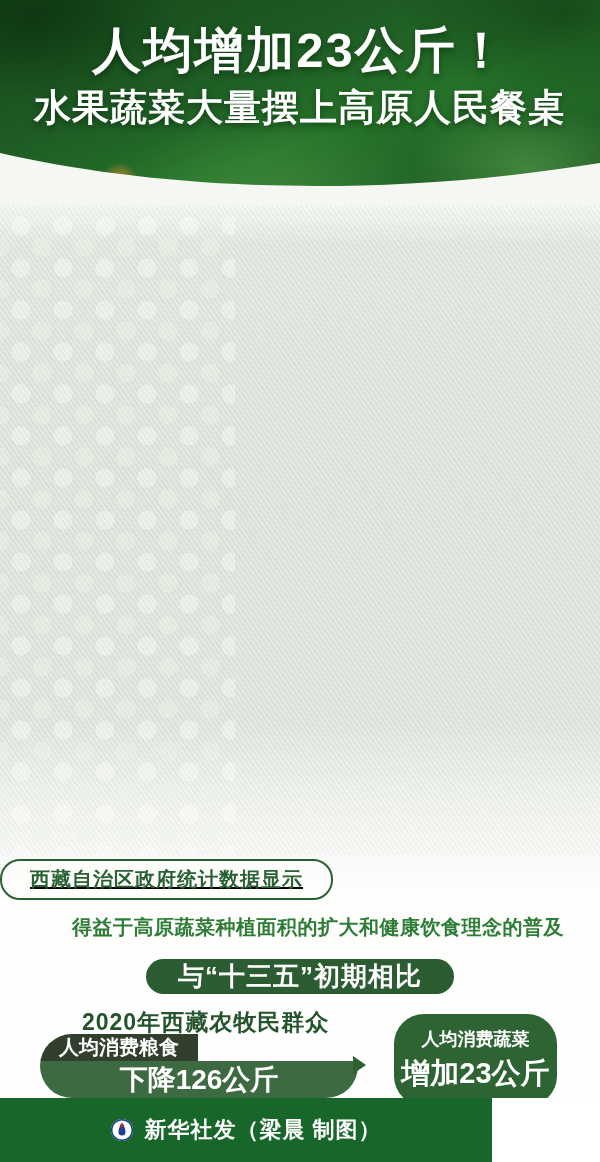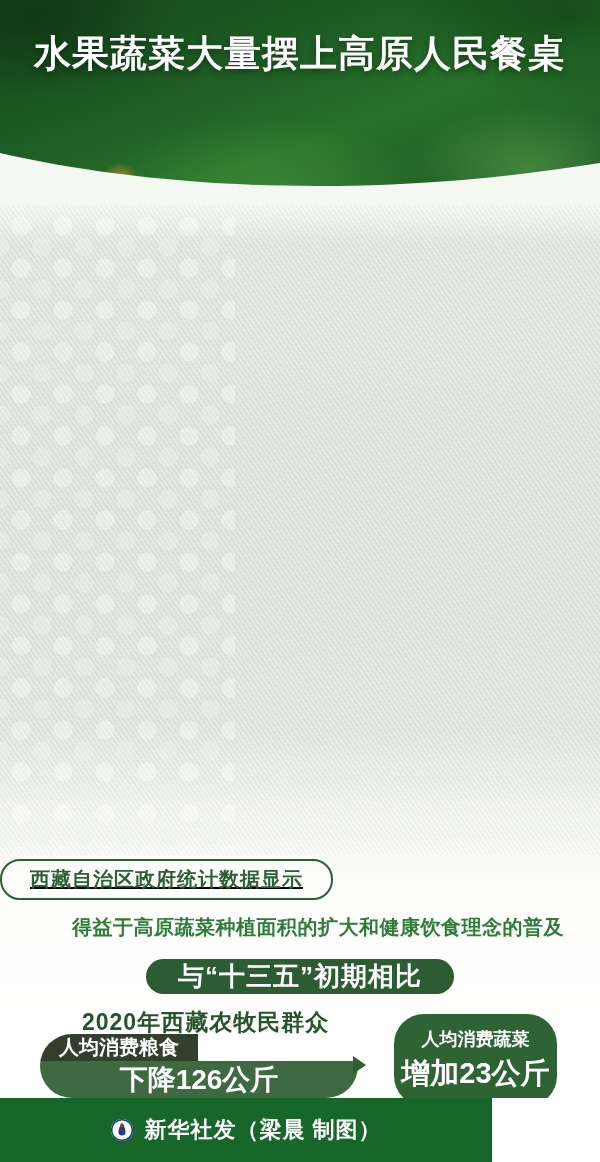--- a/index.html
+++ b/index.html
@@ -87,20 +87,21 @@
   .footer-text{font-size:22px;letter-spacing:1px;}
   .logo{display:block;}
 </style>
 </head>
 <body>
 
 <div class="poster">
 
   <div class="header">
     <div class="header-titles">
+      <div class="title1">人均增加23公斤！</div>
       <div class="title2">水果蔬菜大量摆上高原人民餐桌</div>
     </div>
     <svg class="header-curve" width="600" height="60" viewBox="0 0 600 60">
       <path d="M0,8 C140,40 350,58 600,18 L600,60 L0,60 Z" fill="#f4f7f2"></path>
     </svg>
   </div>
 
   <div class="body">
     <div class="dots"></div>
 

